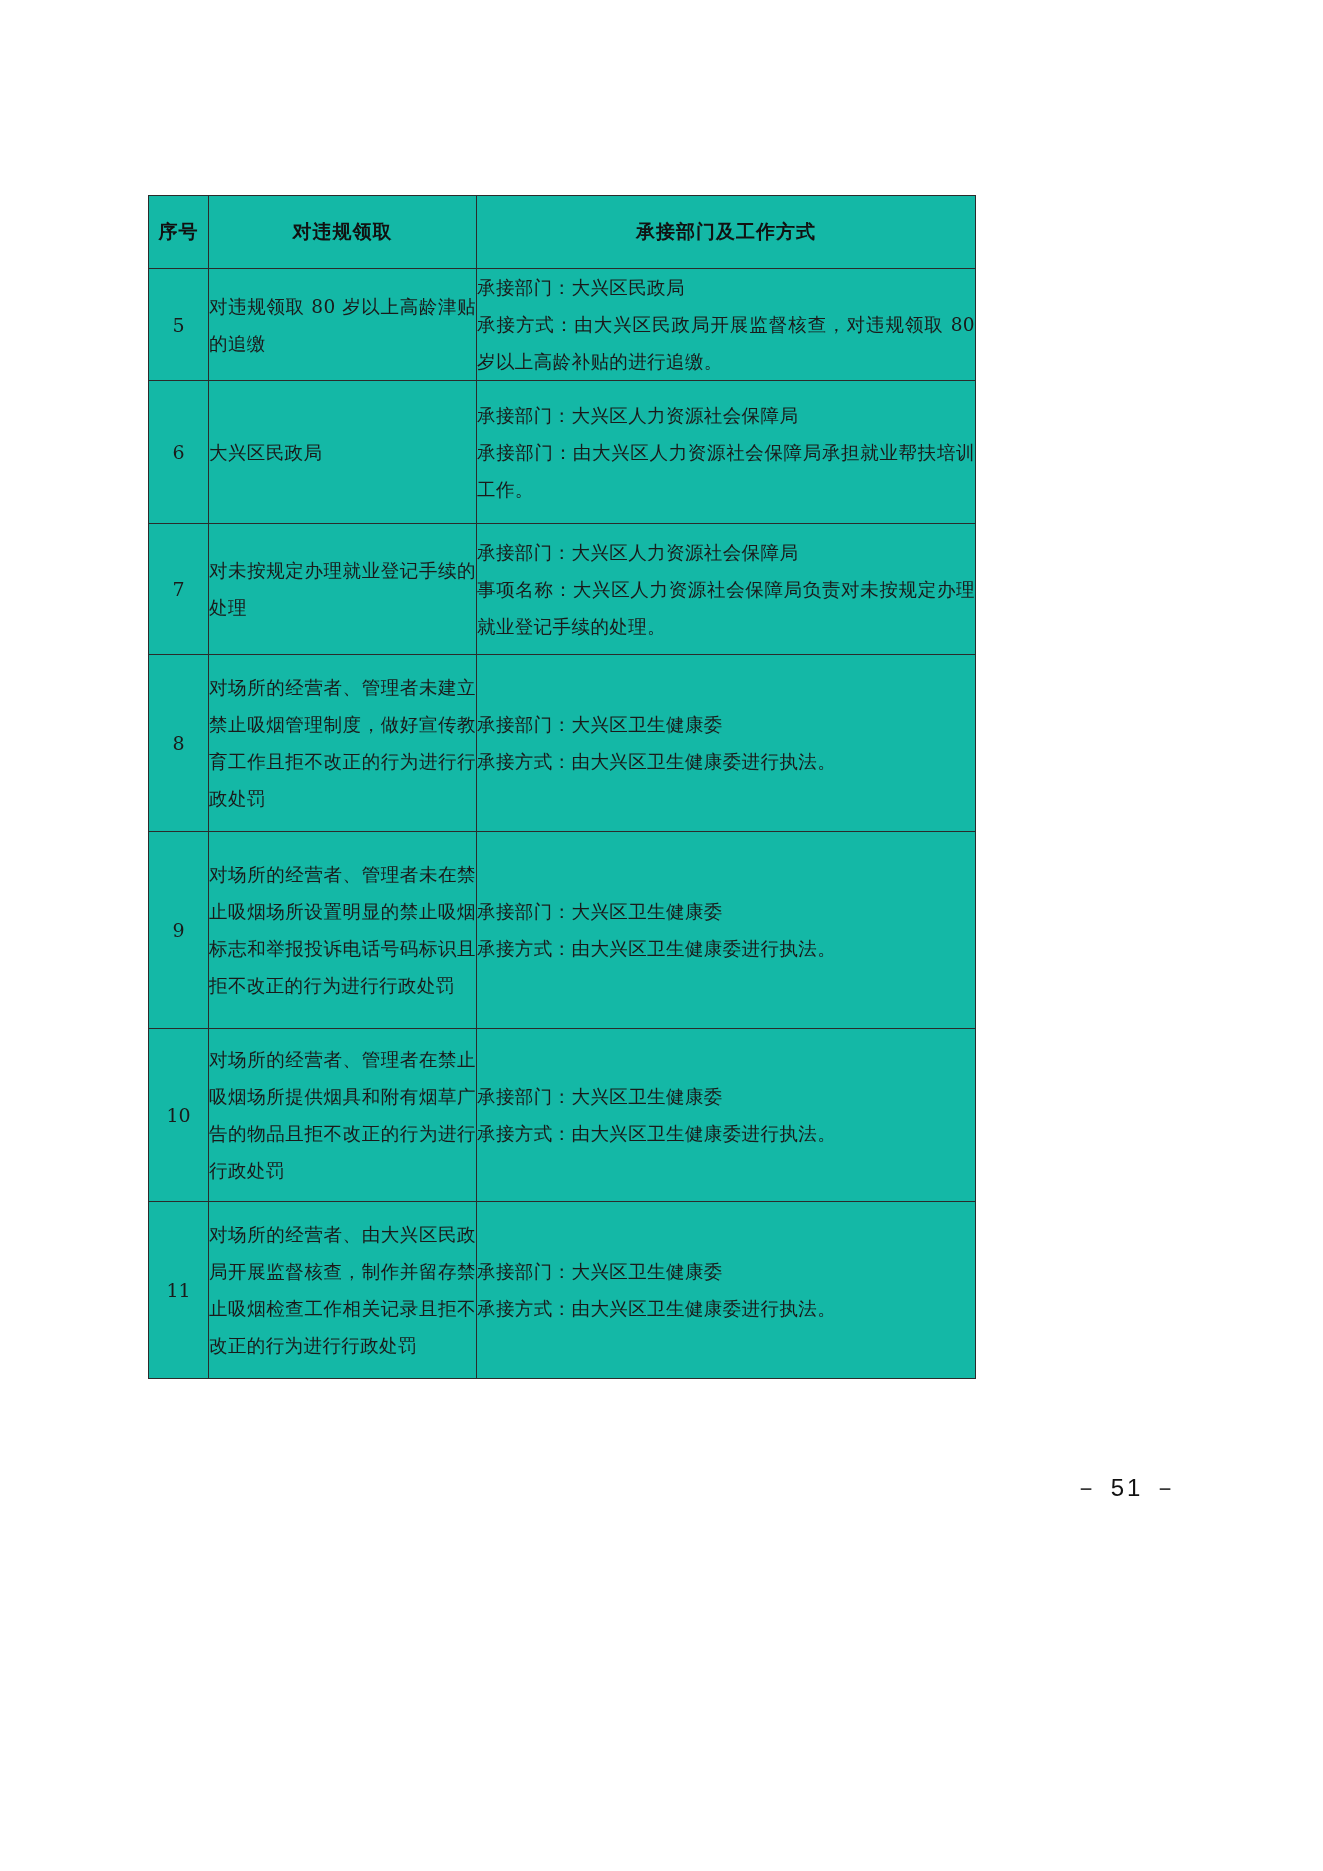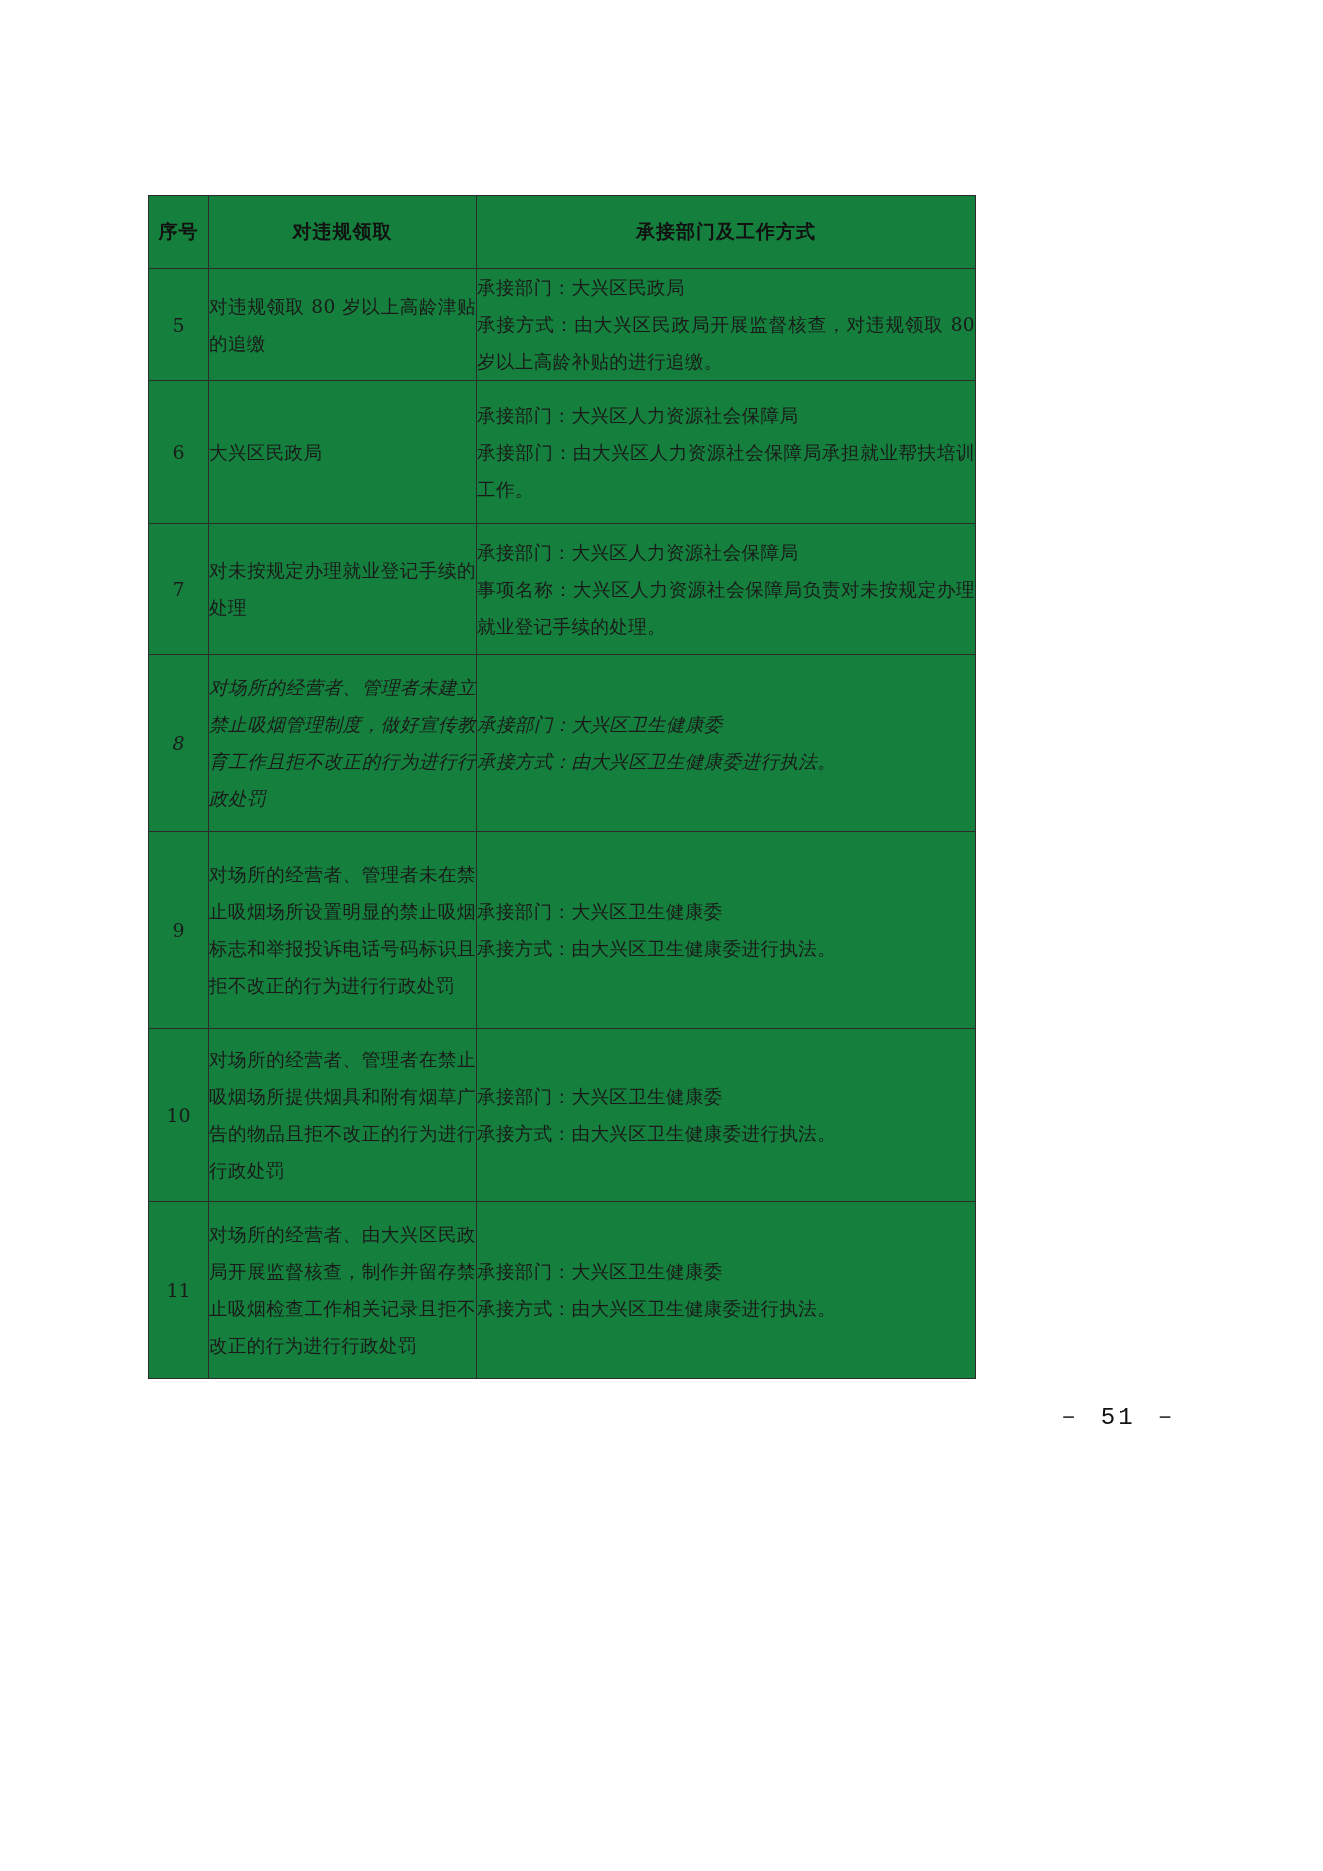--- a/index.html
+++ b/index.html
@@ -35,21 +35,21 @@
     width: 827px;
     border-collapse: collapse;
     table-layout: fixed;
   }
 
   table.doc-table td,
   table.doc-table th {
     border: 1px solid #2b2b2b;
     vertical-align: middle;
     padding: 0;
-    background: #15803d;
+    background: #14b8a6;
   }
 
   col.c-num   { width: 60px; }
   col.c-name  { width: 268px; }
   col.c-dept  { width: 499px; }
 
   
   .hdr-cell {
     text-align: center;
     font-family: "DejaVu Sans", "Liberation Sans", sans-serif;
@@ -92,32 +92,32 @@
     display: block;
     white-space: normal;
     text-align: justify;
     text-justify: inter-ideograph;
   }
 
   
   .r5  td { height: 110px; }
   .r6  td { height: 142px; }
   .r7  td { height: 130px; }
-  .r8  td { height: 176px; font-style: italic; }
+  .r8  td { height: 176px; }
   .r9  td { height: 196px; }
   .r10 td { height: 172px; }
   .r11 td { height: 176px; }
 
   
   .page-number {
     position: absolute;
     right: 143px;
-    top: 1400px;
+    top: 1472px;
     font-size: 24px;
-    font-family: Liberation Mono, monospace;
+    font-family: Liberation Sans, sans-serif;
     letter-spacing: 3px;
     color: #111111;
   }
 </style>
 </head>
 <body>
 
 <div class="page">
 
   <div class="table-wrap">

